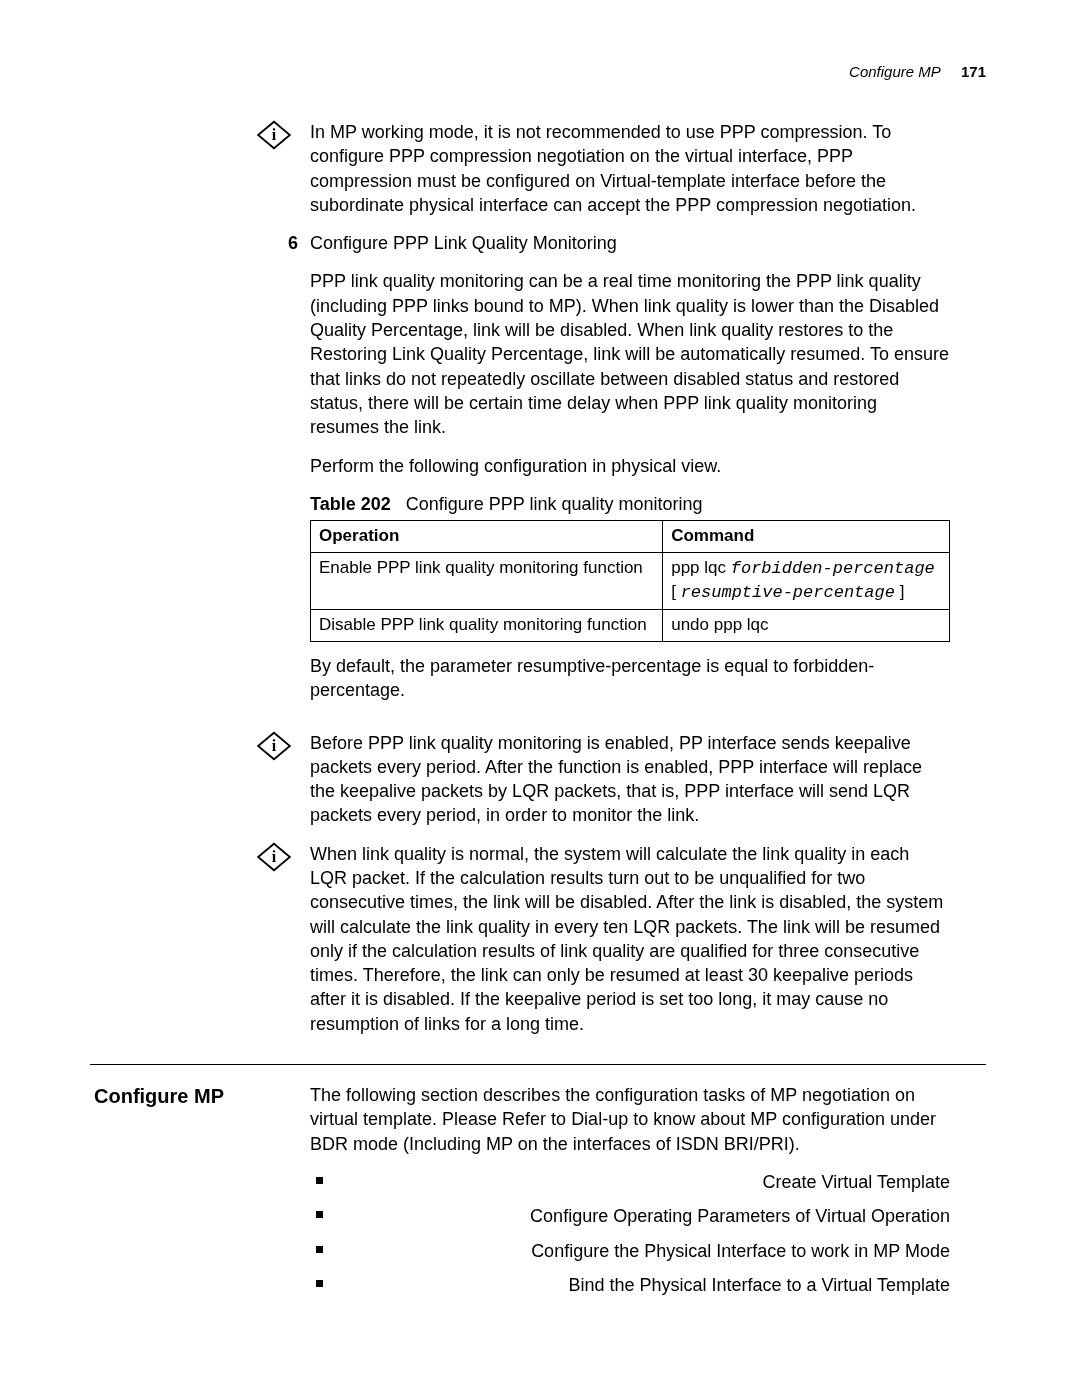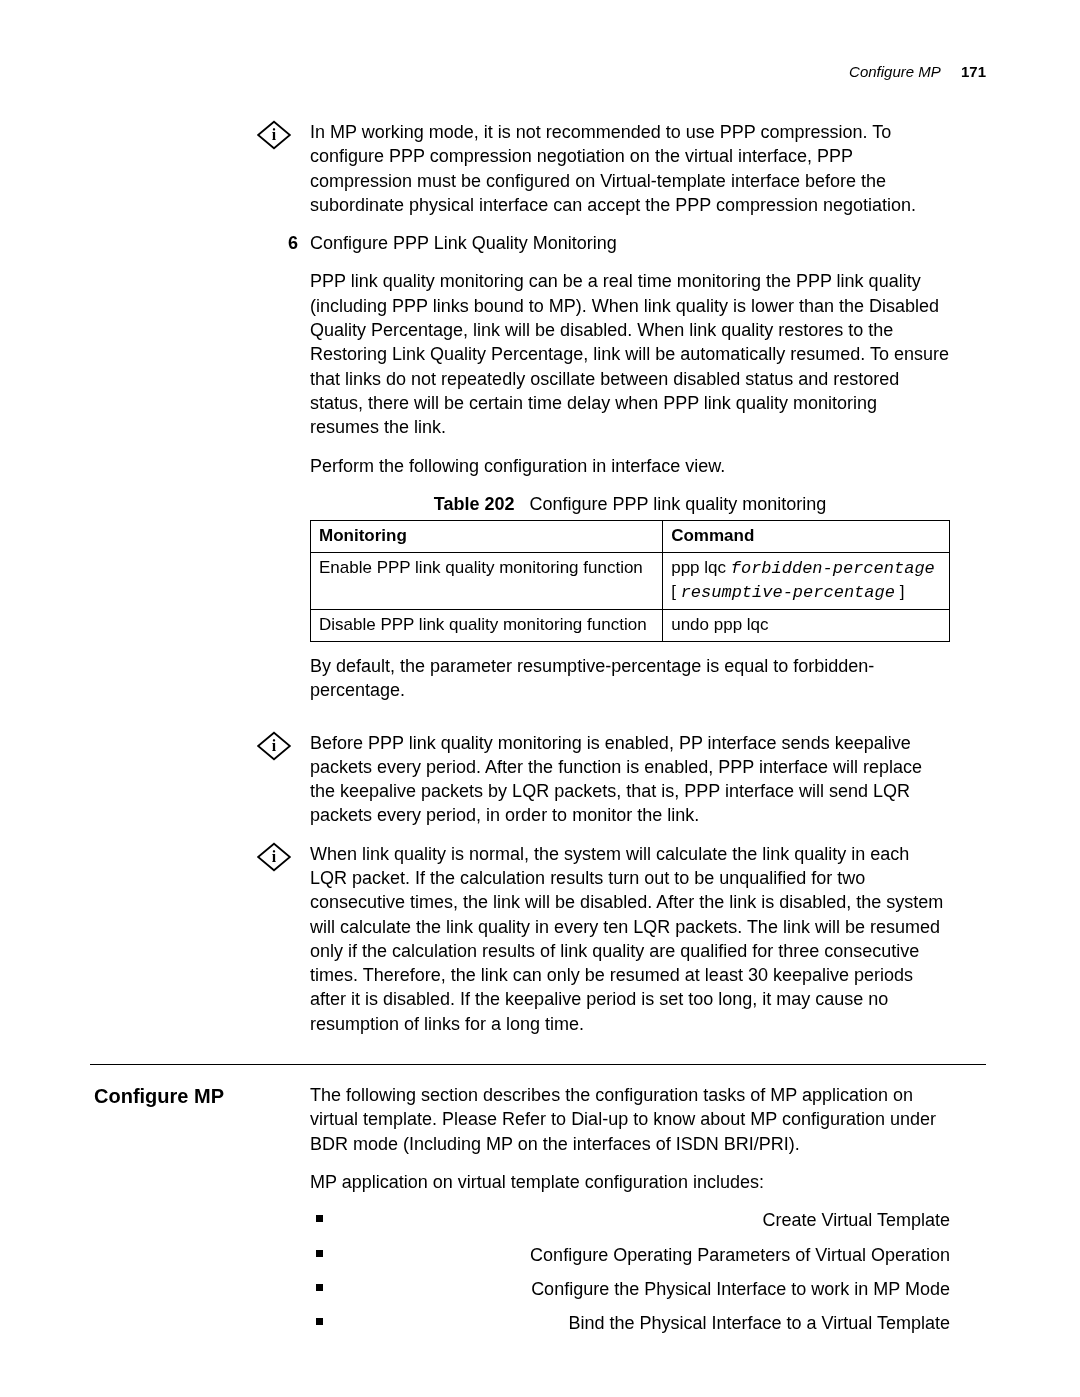--- a/index.html
+++ b/index.html
@@ -50,21 +50,21 @@
   .note-icon svg { width: 36px; height: 30px; }
   .italic { }
   .step-num {
     font-weight: bold;
     flex: 0 0 220px;
     text-align: right;
     padding-right: 12px;
     box-sizing: border-box;
   }
   .para { margin: 0 0 14px 0; }
-  .tbl-caption { margin: 10px 0 4px 0; text-align: center; }
+  .tbl-caption { margin: 10px 0 4px 0; }
   .tbl-caption b { font-weight: bold; }
   table.cmd {
     width: 100%;
     border-collapse: collapse;
     font-size: 17px;
   }
   table.cmd th, table.cmd td {
     border: 1px solid #000;
     padding: 4px 8px;
     text-align: left;
@@ -134,31 +134,31 @@
 
     <div class="row">
       <div class="step-num">6</div>
       <div class="main">Configure PPP Link Quality Monitoring</div>
     </div>
 
     <div class="row">
       <div class="gutter"></div>
       <div class="main">
         <p class="para">PPP link quality monitoring can be a real time monitoring the PPP link quality (including PPP links bound to MP). When link quality is lower than the Disabled Quality Percentage, link will be disabled. When link quality restores to the Restoring Link Quality Percentage, link will be automatically resumed. To ensure that links do not repeatedly oscillate between disabled status and restored status, there will be certain time delay when PPP link quality monitoring resumes the link.</p>
-        <p class="para">Perform the following configuration in interface view.</p>
+        <p class="para">Perform the following configuration in physical view.</p>
 
         <p class="tbl-caption">
           <b>Table 202</b>&nbsp;&nbsp;
           <span>Configure PPP link quality monitoring</span>
         </p>
 
         <table class="cmd">
           <tbody>
               <tr>
-            <th>Monitoring</th>
+            <th>Operation</th>
             <th>Command</th>
           </tr>
           <tr>
             <td>Enable PPP link quality monitoring function</td>
             <td>
               <span class="mono">ppp lqc </span><span class="monoi">forbidden-percentage</span><br>
               <span class="mono">[ </span><span class="monoi">resumptive-percentage</span><span class="mono"> ]</span>
             </td>
           </tr>
           <tr>
@@ -199,23 +199,22 @@
     </div>
 
     <hr class="section-rule">
 
     <div class="row">
       <div class="gutter" style="justify-content:flex-start; padding-left:4px">
         <span class="side-head">Configure MP</span>
       </div>
       <div class="main">
         <p class="para">
-          <span>The following section describes the configuration tasks of MP application on virtual template. Please Refer to </span><span class="italic">Dial-up</span><span> to know about MP configuration under BDR mode (Including MP on the interfaces of ISDN BRI/PRI).</span>
+          <span>The following section describes the configuration tasks of MP negotiation on virtual template. Please Refer to </span><span class="italic">Dial-up</span><span> to know about MP configuration under BDR mode (Including MP on the interfaces of ISDN BRI/PRI).</span>
         </p>
-        <p class="para">MP application on virtual template configuration includes:</p>
         <ul class="sq">
           <li>Create Virtual Template</li>
           <li>Configure Operating Parameters of Virtual Operation</li>
           <li>Configure the Physical Interface to work in MP Mode</li>
           <li>Bind the Physical Interface to a Virtual Template</li>
         </ul>
       </div>
     </div>
 
   </div>

